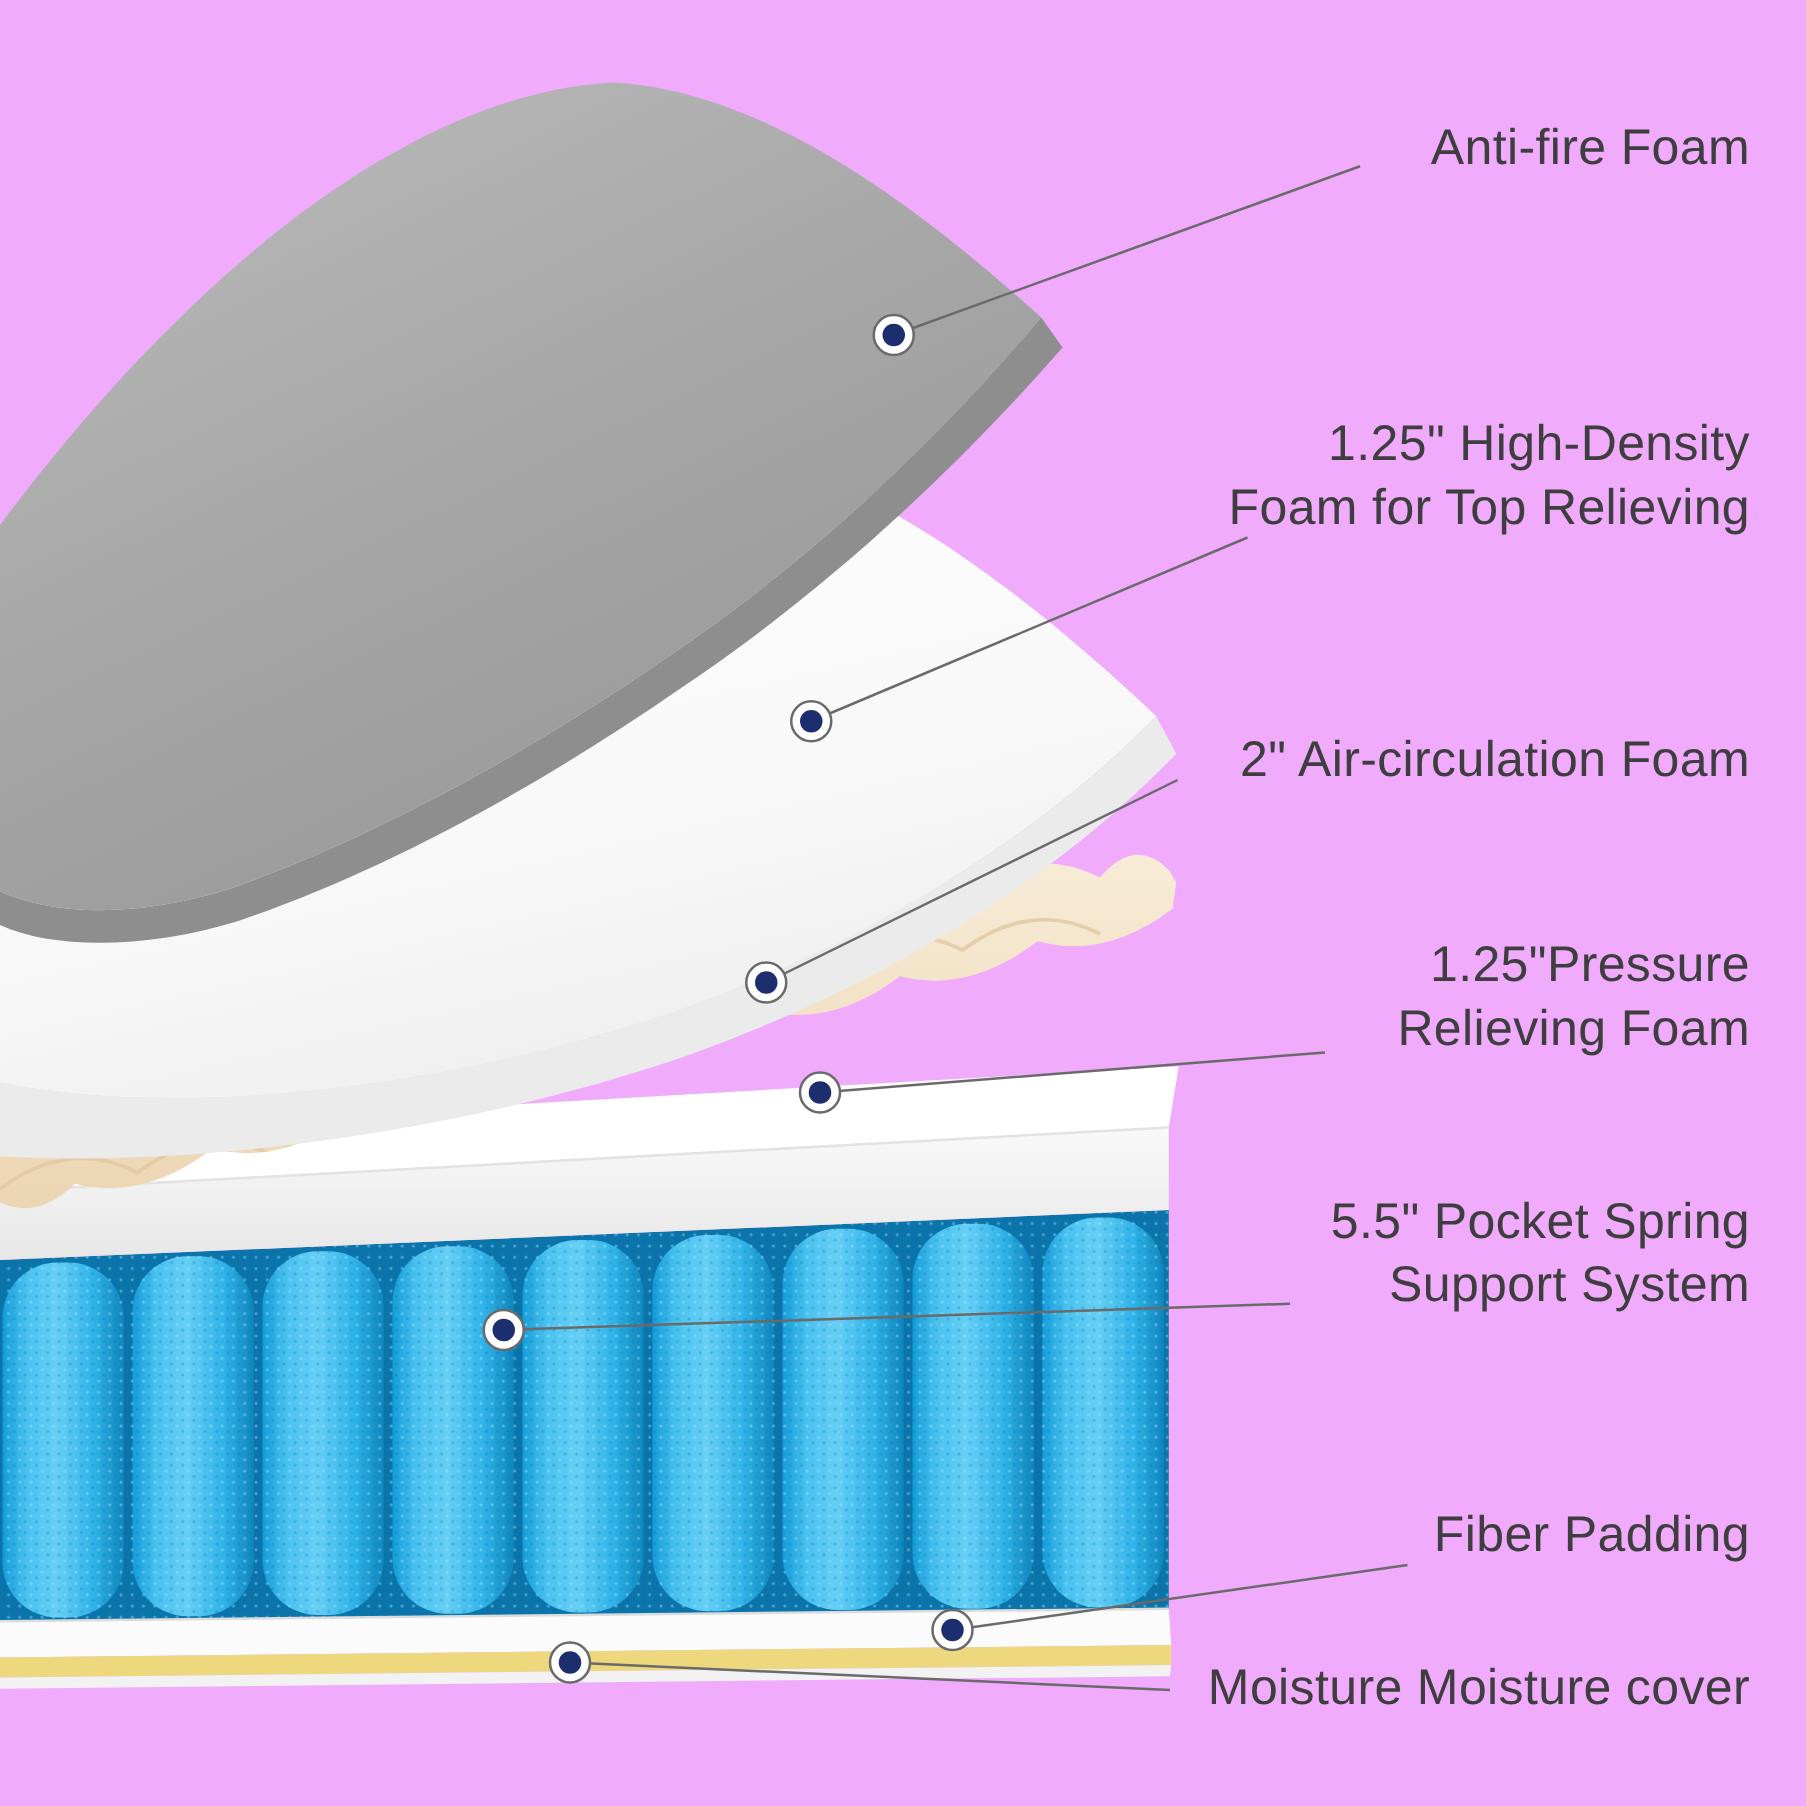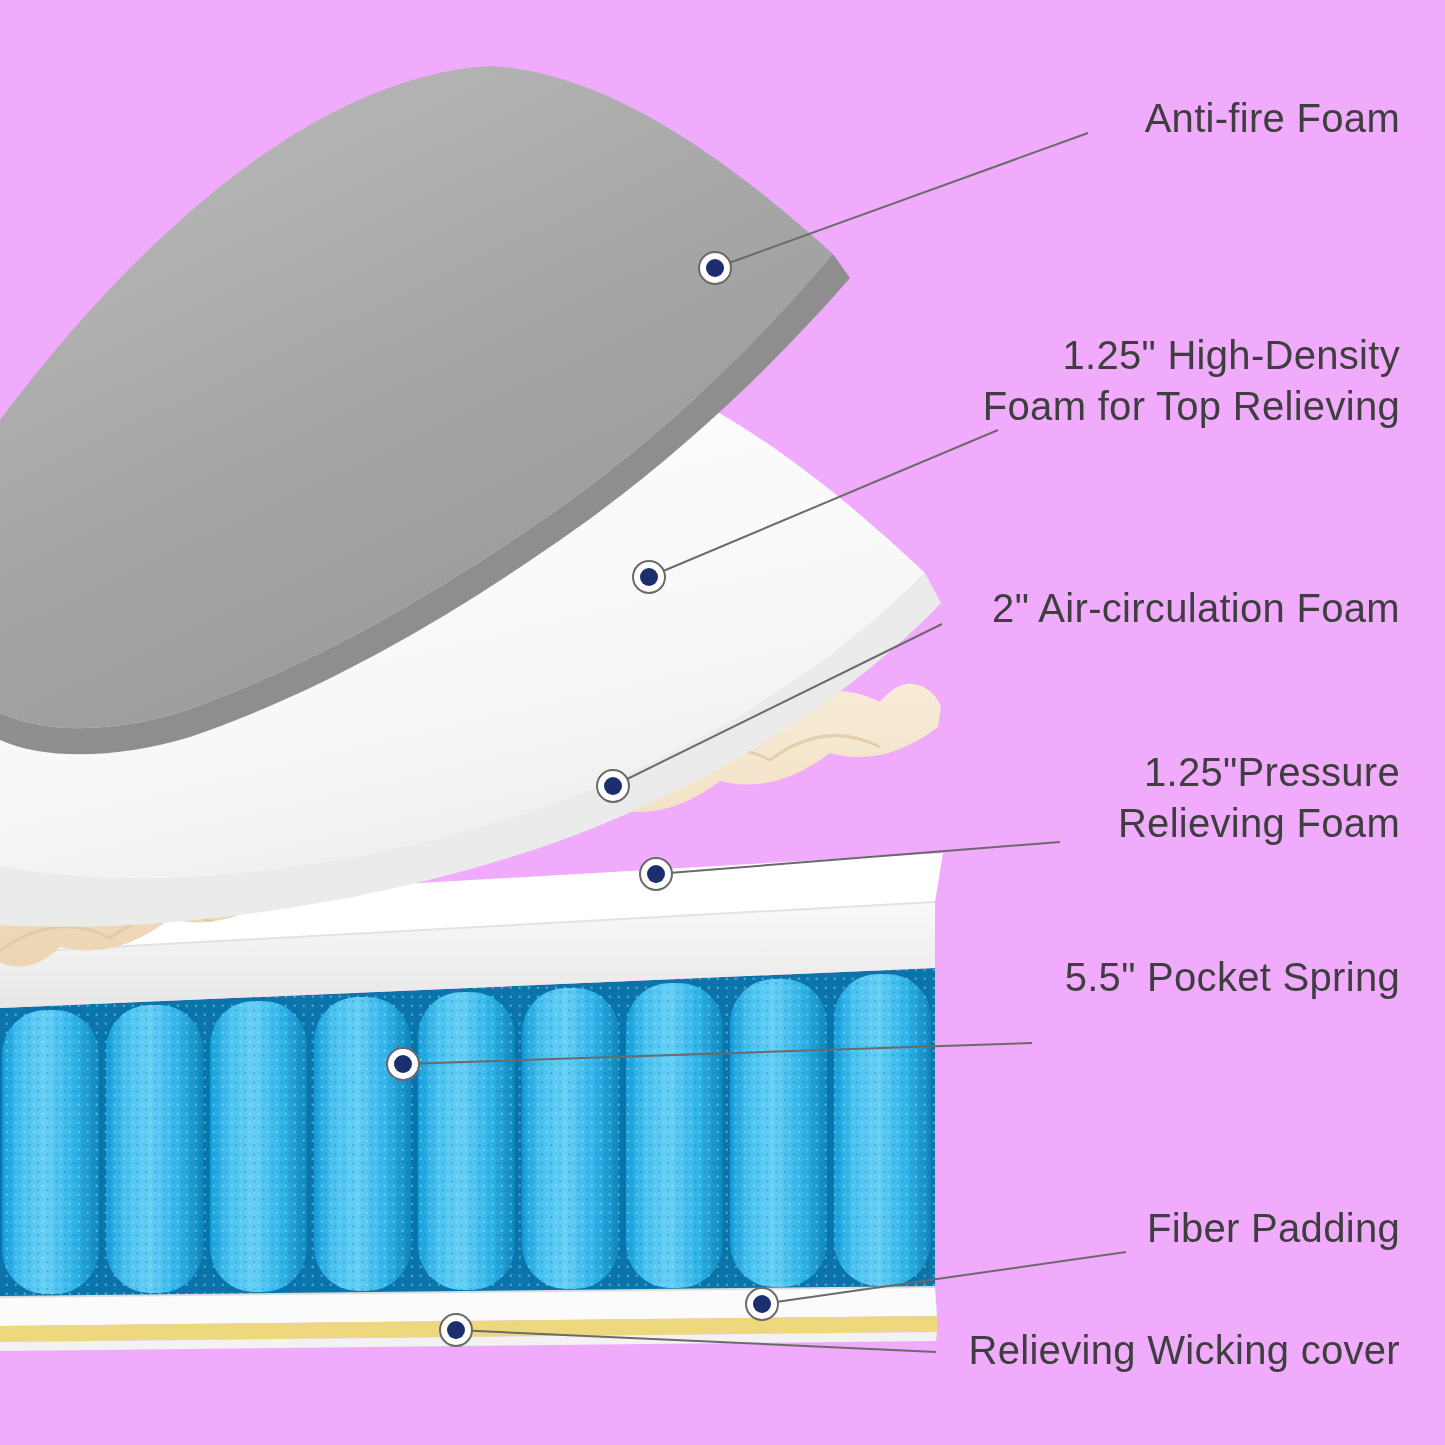--- a/index.html
+++ b/index.html
@@ -168,23 +168,24 @@
     <span>2" Air-circulation Foam</span>
   </div>
 
   <div class="label" style="top:747px;">
     <span>1.25"Pressure</span>
     <span>Relieving Foam</span>
   </div>
 
   <div class="label" style="top:952px;">
     <span>5.5" Pocket Spring</span>
+    <span>Support System</span>
   </div>
 
   <div class="label" style="top:1203px;margin-left:17px;">
     <span>Fiber Padding</span>
   </div>
 
   <div class="label" style="top:1325px;">
-    <span>Relieving Wicking cover</span>
+    <span>Moisture Moisture cover</span>
   </div>
 
 </div>
 
 </body></html>

